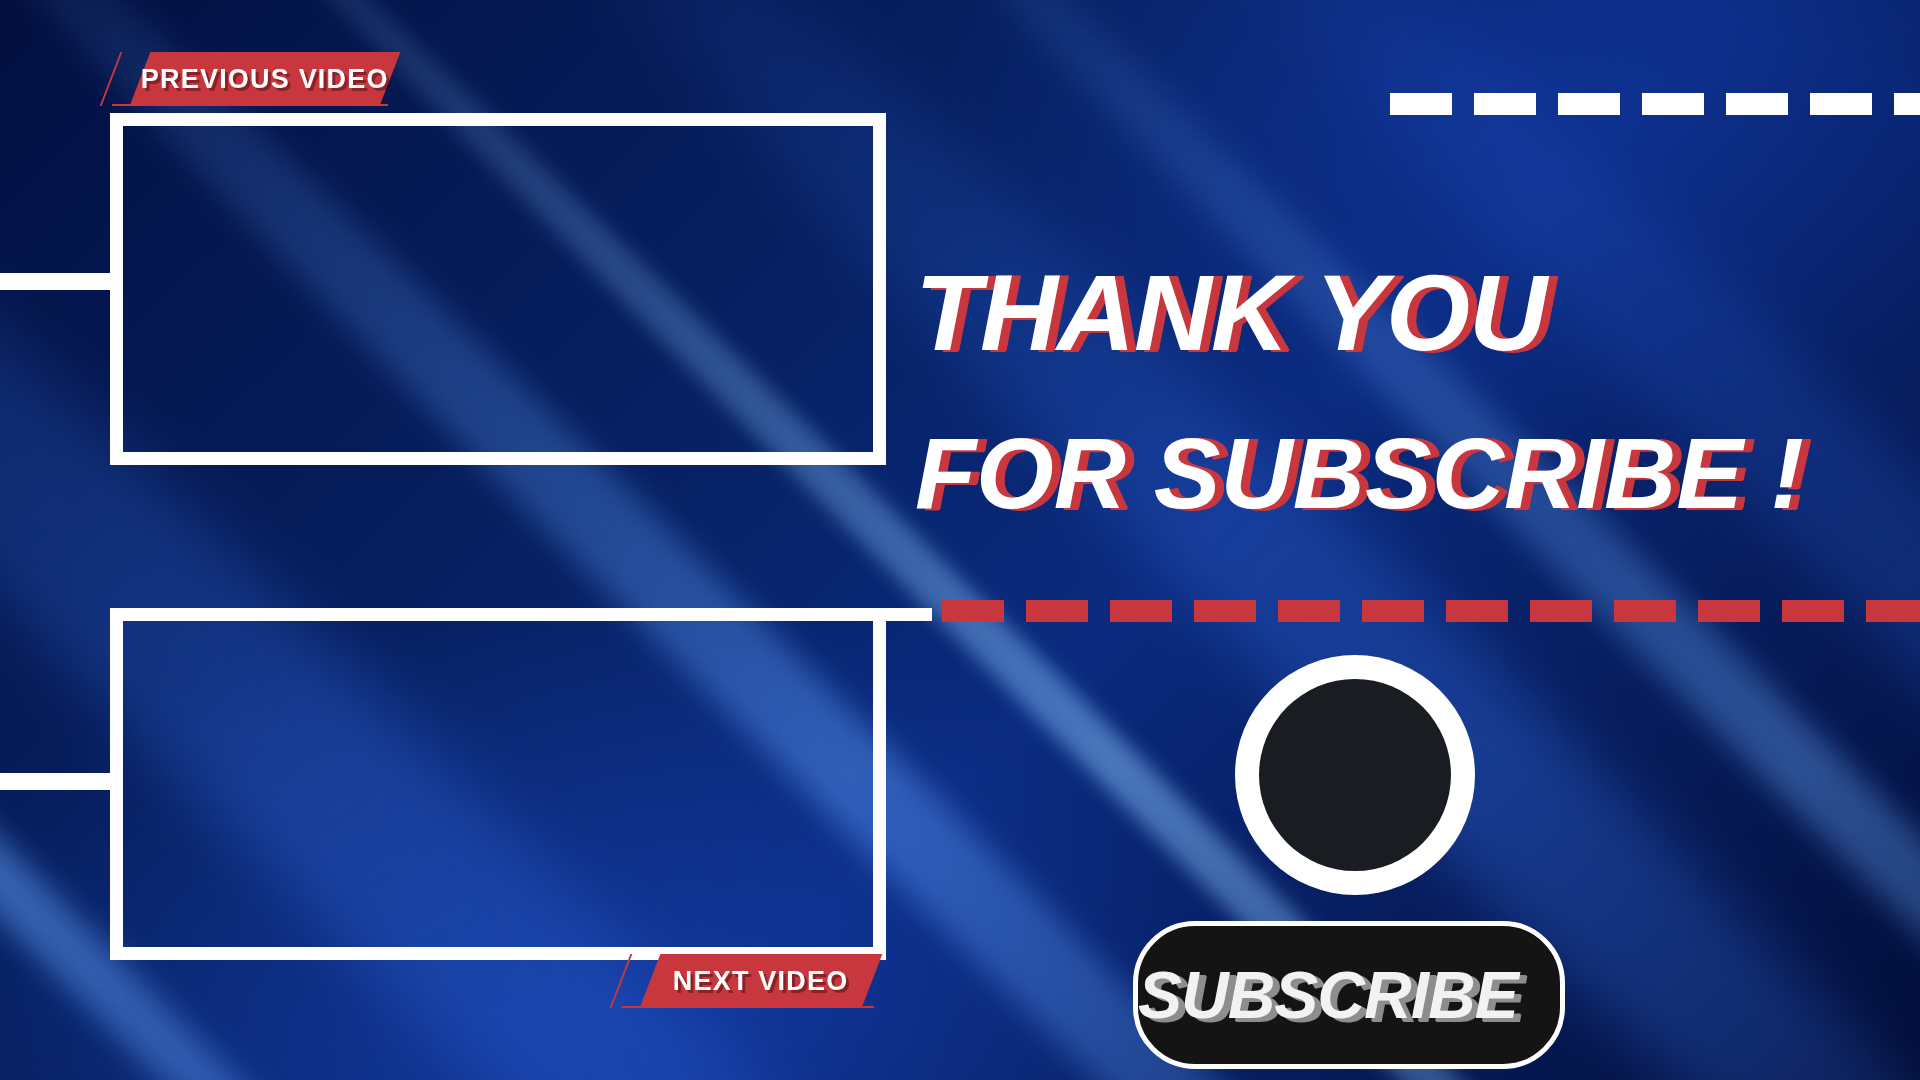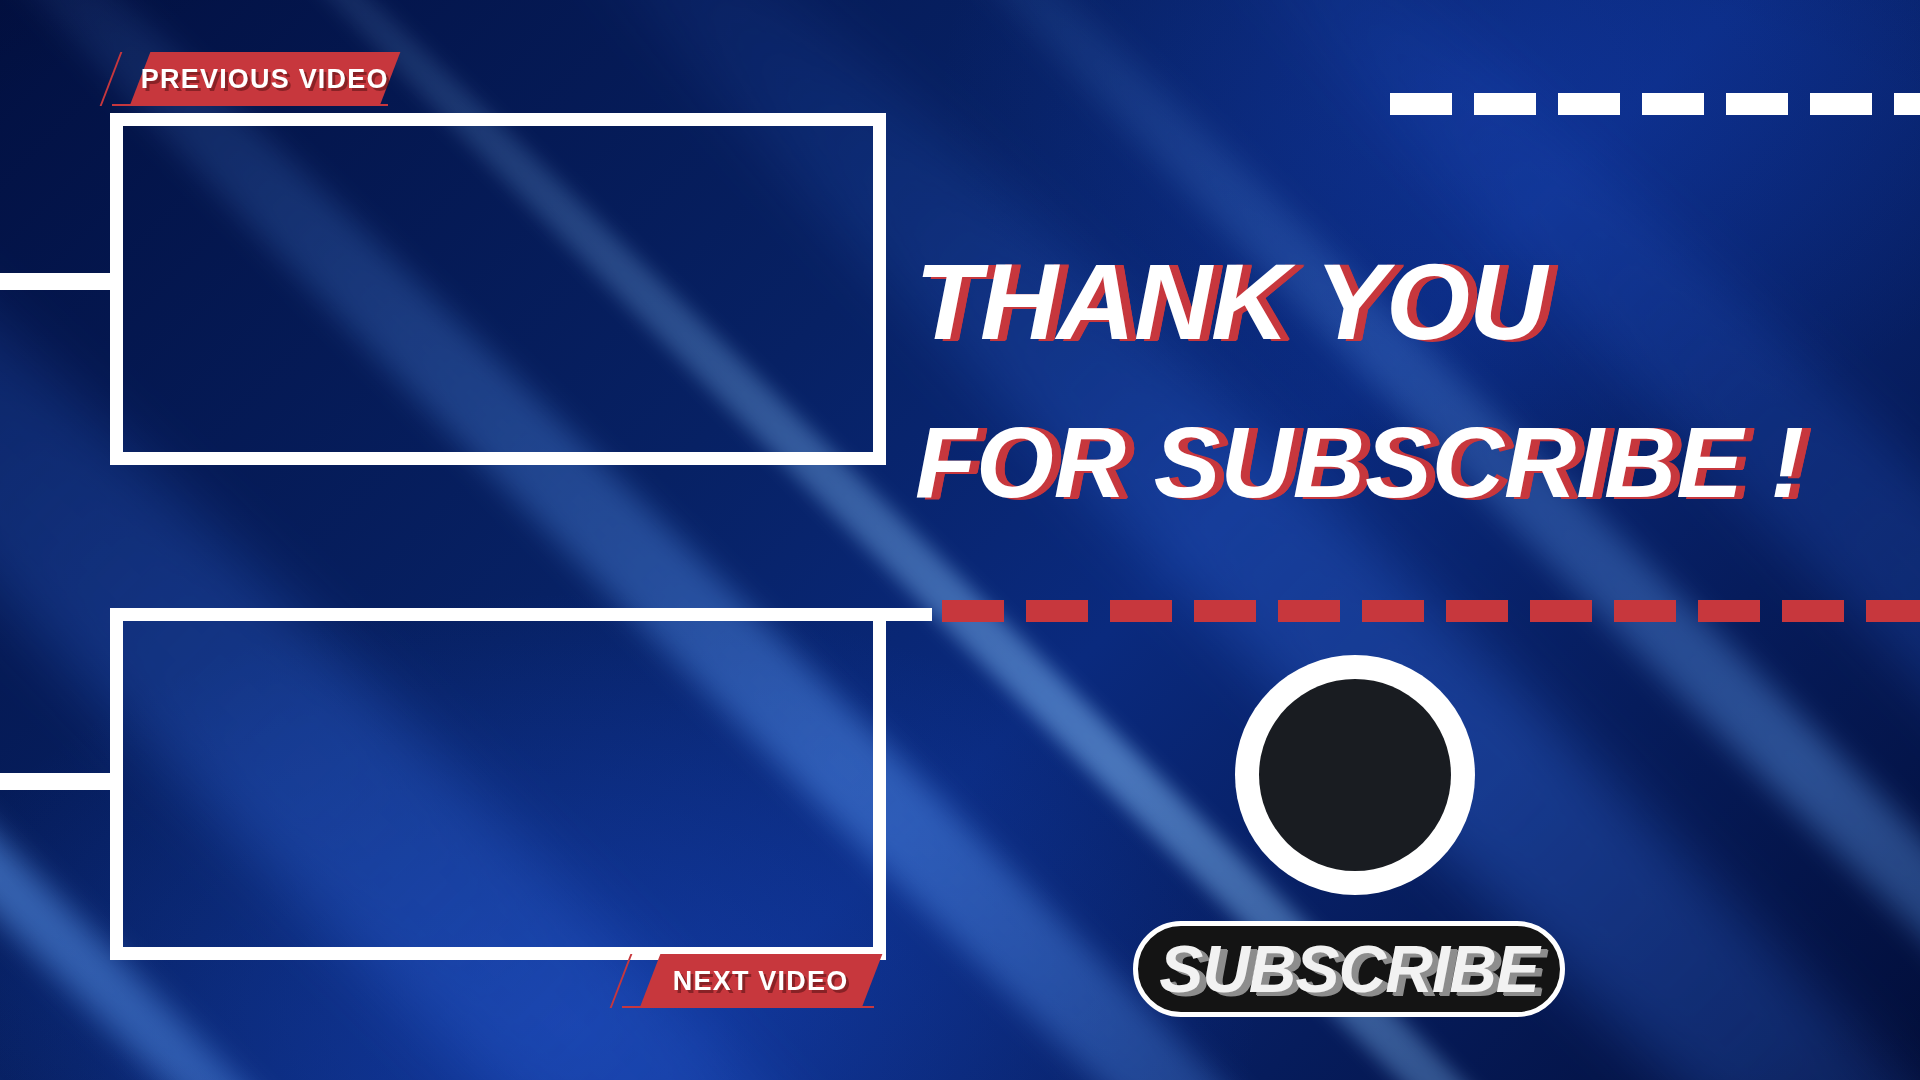--- a/index.html
+++ b/index.html
@@ -116,20 +116,21 @@
     font-style:italic;
     color:#ffffff;
     font-size:108px;
     line-height:1.0;
     letter-spacing:-1px;
     white-space:nowrap;
     text-shadow:
        9px 0 0 #c7373d,
        9px 1px 0 #c7373d,
        8px 2px 0 #c7373d;
+    margin-top: 11px;
   }
   #hl-line-2 { margin-top:56px; font-size:100px; letter-spacing:0px; }
 
   
   #avatar {
     position:absolute;
     left:1235px; top:655px;
     width:240px; height:240px;
     border-radius:50%;
     background:#ffffff;
@@ -138,25 +139,25 @@
   #avatar-inner {
     width:192px; height:192px;
     border-radius:50%;
     background:#191c21;
   }
 
   
   #subscribe {
     position:absolute;
     left:1133px; top:921px;
-    width:432px; height:96px;
+    width:432px; height:148px;
     border-radius:62px;
     background:#141414;
     border:5px solid #ffffff;
-    display:flex; align-items:center; justify-content:center;
+    display:flex; align-items:center; justify-content:flex-start;
     cursor:pointer;
   }
   #subscribe-label {
     font-family:"Liberation Sans", sans-serif;
     font-weight:bold;
     font-style:italic;
     font-size:66px;
     letter-spacing:-1px;
     color:#f2f2f2;
     white-space:nowrap;

